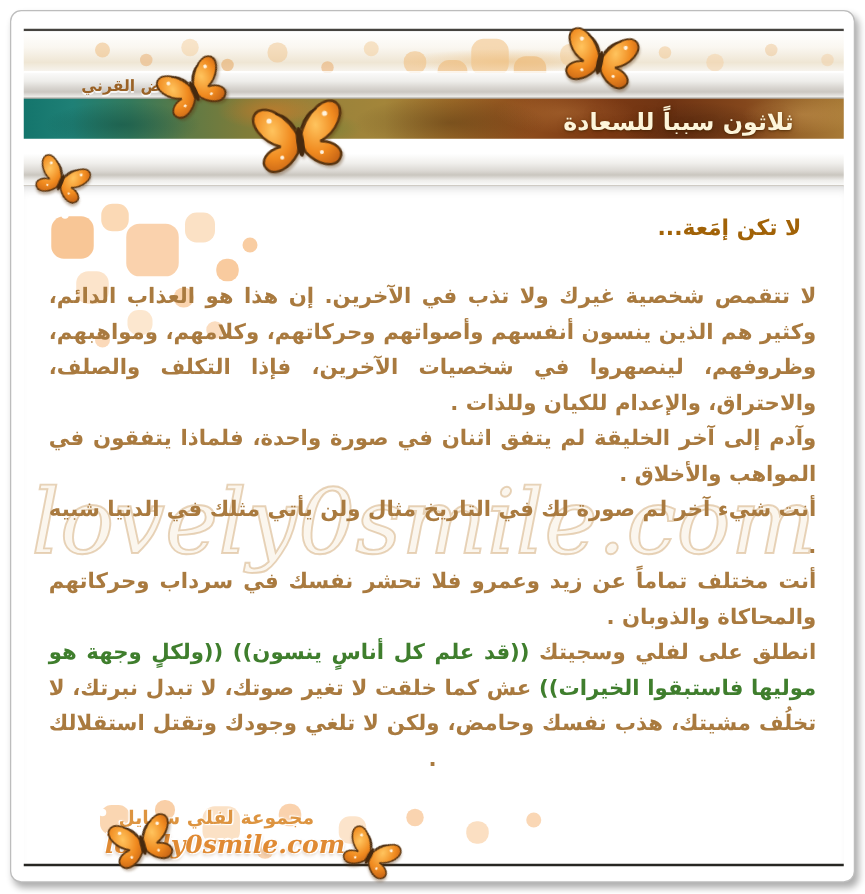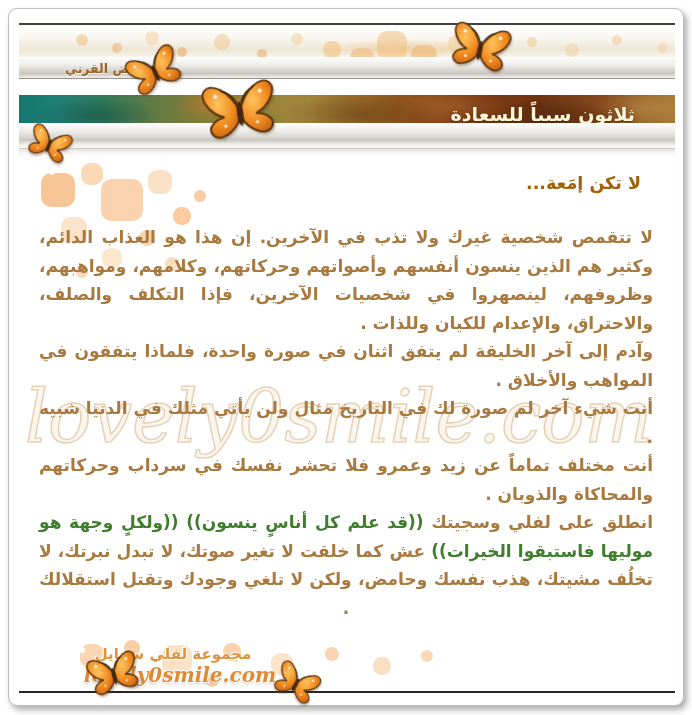--- a/index.html
+++ b/index.html
@@ -35,21 +35,21 @@
      background:radial-gradient(ellipse at center,rgba(238,190,125,.55),rgba(238,190,125,0) 70%);}
 
   
   .name-bar{position:absolute;left:0;top:34px;width:100%;height:22px;
      background:linear-gradient(180deg,#fbfbfa 0%,#eeedea 35%,#d9d6d1 60%,#cbc7c1 78%,#f2f1ef 100%);
      border-top:1px solid #ffffff;border-bottom:1px solid #97938c;box-sizing:border-box;}
   .author{position:absolute;left:46px;top:3px;font-size:12.5px;font-weight:bold;
      color:#9a6226;direction:rtl;text-shadow:0 1px 0 rgba(255,255,255,.8);}
 
   
-  .color-bar{position:absolute;left:0;top:72px;width:100%;height:32px;overflow:hidden;
+  .color-bar{position:absolute;left:0;top:56px;width:100%;height:32px;overflow:hidden;
      background:linear-gradient(90deg,#14756c 0%,#1f8076 6%,#33795c 13%,#5f7a45 20%,
         #7f7c39 27%,#97823a 35%,#a3853a 44%,#9c6a28 52%,#8e4d1c 61%,#7d3a14 70%,
         #6f3413 79%,#84471c 88%,#9a682c 95%,#a87a36 100%);}
   .color-bar .texture{position:absolute;inset:0;
      background-image:
        radial-gradient(ellipse 90px 26px at 12% 65%,rgba(10,70,60,.45),transparent 70%),
        radial-gradient(ellipse 60px 22px at 30% 30%,rgba(255,120,30,.40),transparent 70%),
        radial-gradient(ellipse 50px 18px at 36% 75%,rgba(70,130,50,.35),transparent 70%),
        radial-gradient(ellipse 110px 30px at 52% 60%,rgba(45,25,5,.30),transparent 70%),
        radial-gradient(ellipse 80px 24px at 66% 35%,rgba(255,190,110,.18),transparent 70%),

